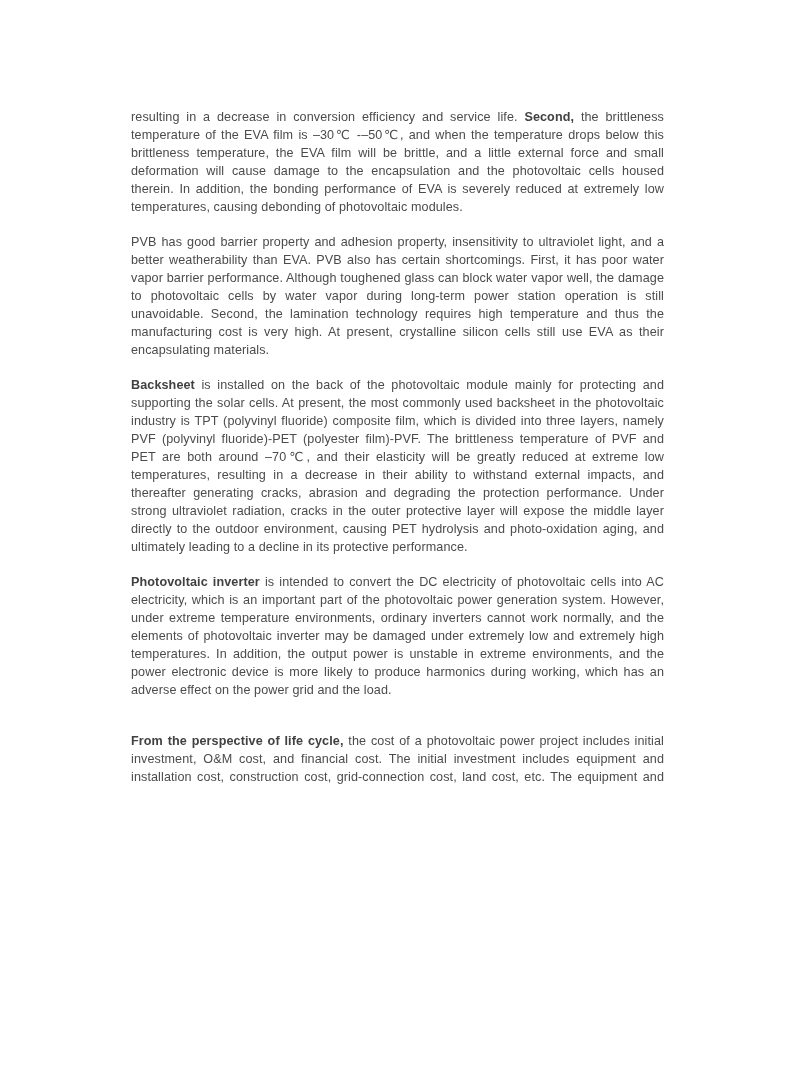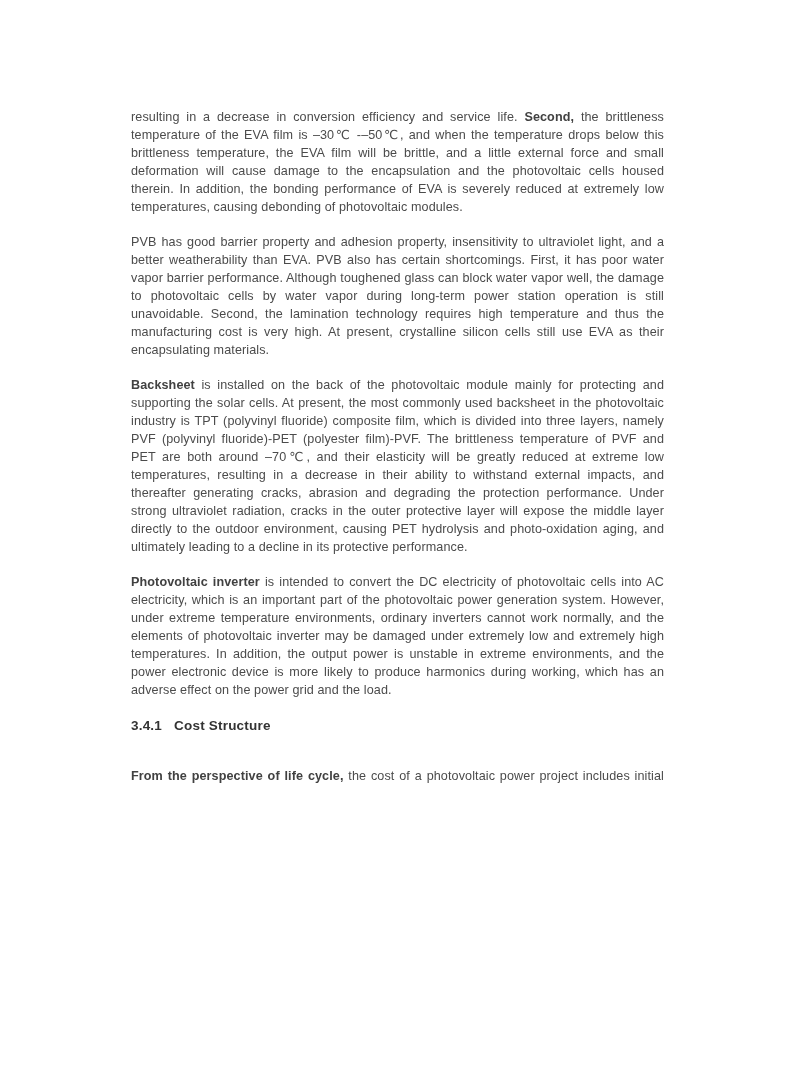--- a/index.html
+++ b/index.html
@@ -70,20 +70,19 @@
 
     <p class="para"><span>resulting in a decrease in conversion efficiency and service life. </span><span class="b">Second,</span><span> the brittleness temperature of the EVA film is –30℃ -–50℃, and when the temperature drops below this brittleness temperature, the EVA film will be brittle, and a little external force and small deformation will cause damage to the encapsulation and the photovoltaic cells housed therein. In addition, the bonding performance of EVA is severely reduced at extremely low temperatures, causing debonding of photovoltaic modules.</span></p>
 
     <p class="para"><span>PVB has good barrier property and adhesion property, insensitivity to ultraviolet light, and a better weatherability than EVA. PVB also has certain shortcomings. First, it has poor water vapor barrier performance. Although toughened glass can block water vapor well, the damage to photovoltaic cells by water vapor during long-term power station operation is still unavoidable. Second, the lamination technology requires high temperature and thus the manufacturing cost is very high. At present, crystalline silicon cells still use EVA as their encapsulating materials.</span></p>
 
     <p class="para"><span class="b">Backsheet</span><span> is installed on the back of the photovoltaic module mainly for protecting and supporting the solar cells. At present, the most commonly used backsheet in the photovoltaic industry is TPT (polyvinyl fluoride) composite film, which is divided into three layers, namely PVF (polyvinyl fluoride)-PET (polyester film)-PVF. The brittleness temperature of PVF and PET are both around –70℃, and their elasticity will be greatly reduced at extreme low temperatures, resulting in a decrease in their ability to withstand external impacts, and thereafter generating cracks, abrasion and degrading the protection performance. Under strong ultraviolet radiation, cracks in the outer protective layer will expose the middle layer directly to the outdoor environment, causing PET hydrolysis and photo-oxidation aging, and ultimately leading to a decline in its protective performance.</span></p>
 
     <p class="para"><span class="b">Photovoltaic inverter</span><span> is intended to convert the DC electricity of photovoltaic cells into AC electricity, which is an important part of the photovoltaic power generation system. However, under extreme temperature environments, ordinary inverters cannot work normally, and the elements of photovoltaic inverter may be damaged under extremely low and extremely high temperatures. In addition, the output power is unstable in extreme environments, and the power electronic device is more likely to produce harmonics during working, which has an adverse effect on the power grid and the load.</span></p>
 
 
-    <h3 class="h-sub"><span class="h-num">3.4.1</span><span>Cost Structure</span></h3>
 
     <p class="para after-heading"><span class="b">From the perspective of life cycle,</span><span> the cost of a photovoltaic power project includes initial investment, O&amp;M cost, and financial cost. The initial investment includes equipment and installation cost, construction cost, grid-connection cost, land cost, etc. The equipment and installation cost mainly refers to the cost required for purchasing and installation of photovoltaic modules, brackets, inverters and other equipment; the construction cost includes building cost as well as design cost, upfront expense, project supervision cost, environmental protection and water/soil conservation engineering costs; the land cost mainly includes land lease cost; and the grid-connecting cost include expenses related to transmission lines and transformers, as shown in Table 3.3.</span></p>
 
   </div>
 
   <div class="page-number">055</div>
 </div>
 
 </body></html>

